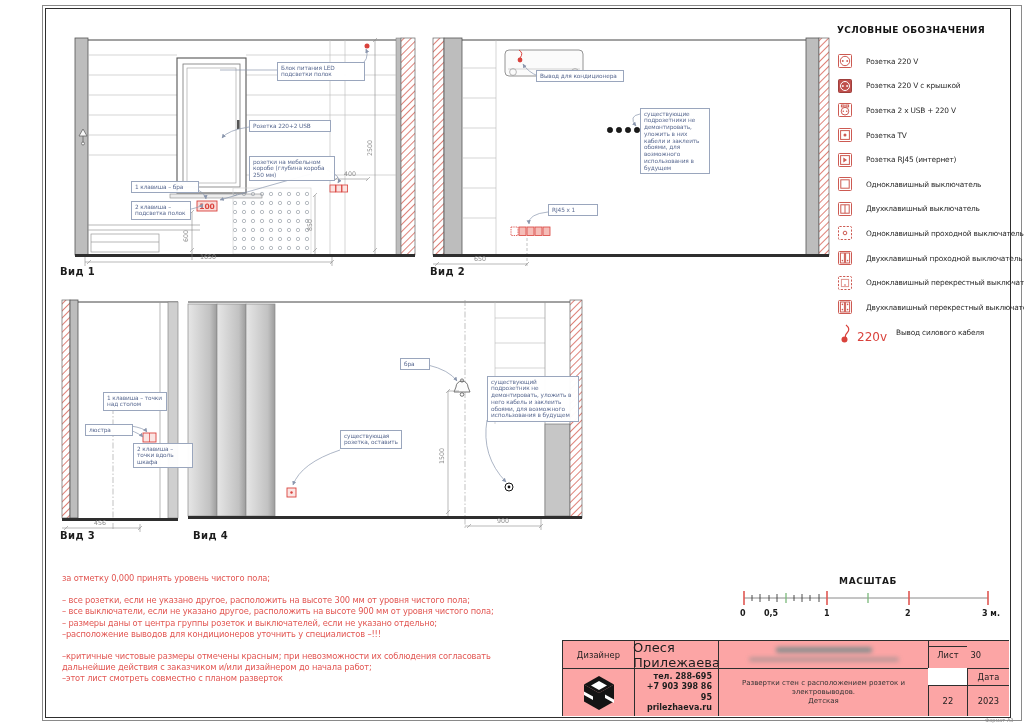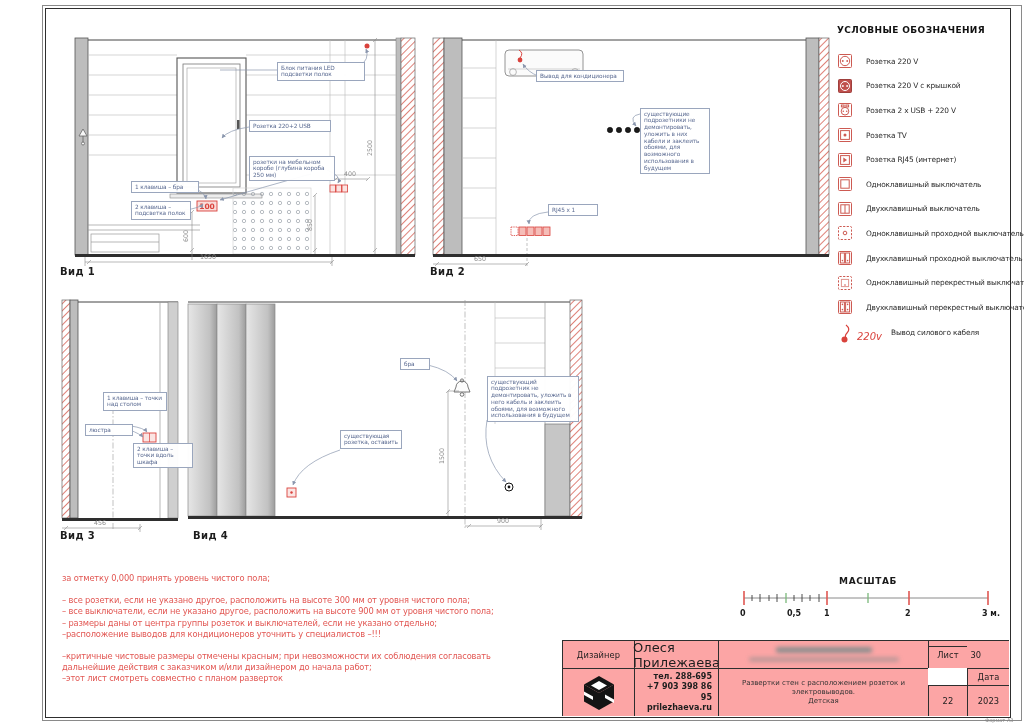--- a/index.html
+++ b/index.html
@@ -8,21 +8,21 @@
   .frame{position:absolute;border:1px solid #8a8a8a;}
   .frame-inner{position:absolute;border:1.2px solid #2e2e2e;}
   .callout{position:absolute;border:0.7px solid #9aa6bd;background:rgba(255,255,255,.96);
            color:#5b6b92;font-size:5.8px;line-height:6.8px;padding:1.5px 3px;z-index:6;letter-spacing:-0.1px;}
   .vlabel{position:absolute;font-size:10px;font-weight:600;color:#1d1d1d;letter-spacing:.4px;z-index:6;}
   .legend{position:absolute;left:837px;top:25px;width:172px;}
   .legend-title{font-size:9px;font-weight:700;color:#111;letter-spacing:.4px;margin-bottom:14px;}
   .legend-row{display:flex;align-items:center;height:24.6px;}
   .legend-label{font-size:7.4px;color:#2a2a2a;margin-left:13px;letter-spacing:-0.2px;white-space:nowrap;}
   .legend-cable{display:flex;align-items:center;height:26px;}
-  .cable-v{font-size:10px;color:#d9423c;margin:8px 5px 0 2px;font-style:italic;}
+  .cable-v{font-size:12px;color:#d9423c;margin:8px 5px 0 2px;}
   .notes{position:absolute;left:62px;top:573px;width:478px;z-index:5;}
   .note-line{font-size:8.3px;color:#e25753;line-height:11.2px;margin:0;letter-spacing:-0.15px;}
   .note-gap{height:11px;}
   .sb-title{position:absolute;font-size:9px;font-weight:700;color:#1a1a1a;letter-spacing:.6px;z-index:5;}
   .sb-num{position:absolute;font-size:8px;font-weight:600;color:#1a1a1a;z-index:5;}
   .tb-cell{position:absolute;border-left:1px solid #2e2e2e;border-top:1px solid #2e2e2e;box-sizing:border-box;
            display:flex;align-items:center;justify-content:center;background:#fca5a5;z-index:4;}
   .tb-text{font-size:8.3px;color:#1e1e1e;letter-spacing:.1px;}
   .tb-small{font-size:7px;color:#333;text-align:center;line-height:9px;}
   .tb-phones{font-size:8px;font-weight:600;color:#1e1e1e;text-align:right;line-height:10.5px;width:100%;padding-right:6px;box-sizing:border-box;}
@@ -470,21 +470,21 @@
         <line x1="22" y1="6" x2="22" y2="14"></line>
       <line x1="31" y1="7" x2="31" y2="13"></line>
         <line x1="39" y1="6" x2="39" y2="14"></line>
       <line x1="56" y1="7" x2="56" y2="13"></line>
         <line x1="64" y1="6" x2="64" y2="14"></line>
       <line x1="72" y1="7" x2="72" y2="13"></line>
         <line x1="81" y1="6" x2="81" y2="14"></line>
     </g>
   </svg>
   <div class="sb-num" style="left:740px;top:609px;">0</div>
-  <div class="sb-num" style="left:787px;top:609px;">0,5</div>
+  <div class="sb-num" style="left:764px;top:609px;">0,5</div>
   <div class="sb-num" style="left:824px;top:609px;">1</div>
   <div class="sb-num" style="left:905px;top:609px;">2</div>
   <div class="sb-num" style="left:982px;top:609px;">3 м.</div>
 
   <div class="tb-cell" style="left:562px;top:640px;width:72px;height:28px;">
     <span class="tb-text">Дизайнер</span>
   </div>
   <div class="tb-cell" style="left:634px;top:640px;width:84px;height:28px;">
     <span class="tb-text" style="font-size:13px;">Олеся Прилежаева</span>
   </div>

